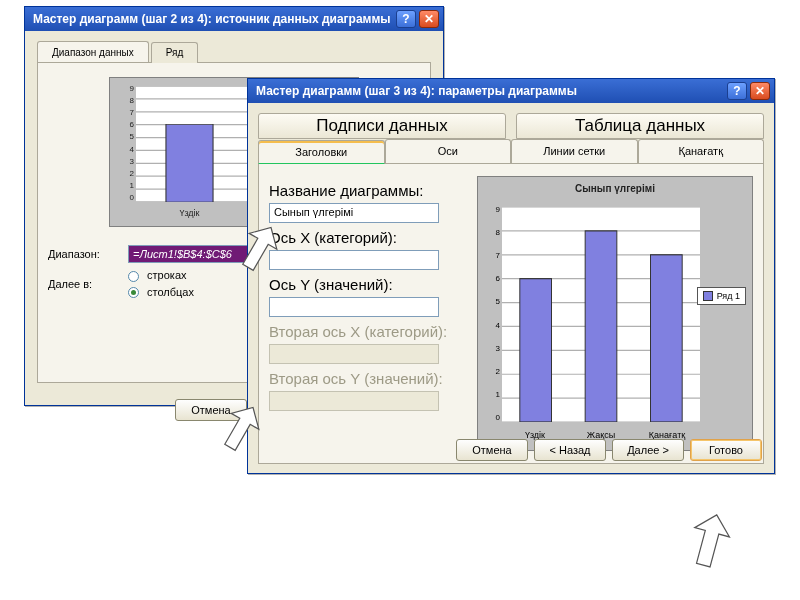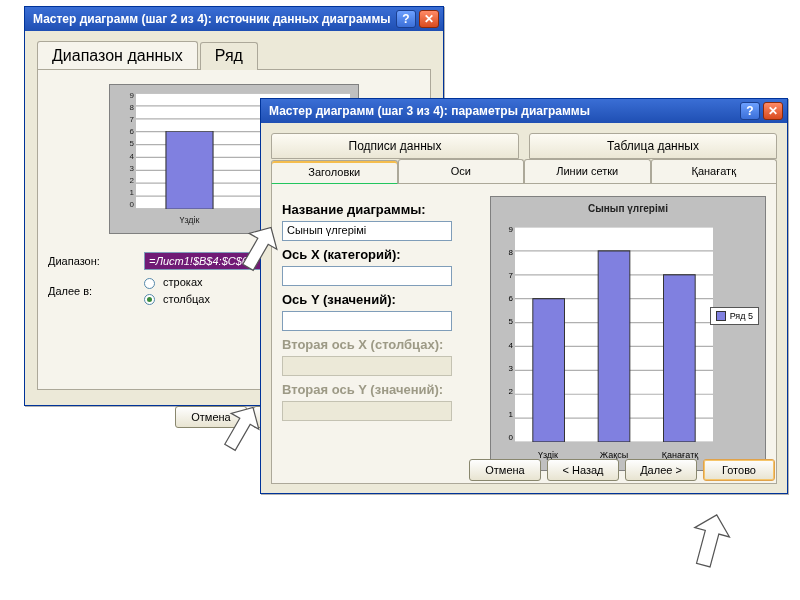--- a/index.html
+++ b/index.html
@@ -66,21 +66,21 @@
   .tabs { display:flex; border-bottom:1px solid #aca899; }
   .tab {
     padding: 4px 14px;
     background:#ece9d8;
     border:1px solid #aca899;
     border-bottom:none;
     border-radius:3px 3px 0 0;
     margin-right:2px;
     position:relative;
     top:1px;
-    font-size:16px;
+    font-size:10px;
   }
   .tab.active { background:#f6f4ec; top:0; padding-top:5px; }
   .tabpanel {
     border:1px solid #aca899;
     border-top:none;
     background:#f6f4ec;
     padding:10px;
   }
 
   
@@ -98,62 +98,62 @@
     background:#fff;
   }
   .plot .grid line { stroke:#b0b0b0; stroke-width:1; }
   .plot rect.bar { fill:#8080e0; stroke:#333; stroke-width:0.5; }
   .xlabels { position:absolute; left:26px; right:8px; bottom:8px; display:flex; }
   .xl { flex:1; text-align:center; font-size:9px; color:#222; }
   .ylabels { position:absolute; left:6px; top:6px; bottom:24px; width:18px;
              display:flex; flex-direction:column-reverse; justify-content:space-between;
              font-size:8px; color:#222; text-align:right; }
 
-  .formrow { display:flex; align-items:center; margin:6px 0;gap:16px; }
+  .formrow { display:flex; align-items:center; margin:6px 0; }
   .formrow label { width:80px; }
   .formrow .val {
     flex:0 0 200px; height:18px; border:1px solid #7f9db9; background:#fff;
     color:#003; padding:1px 4px; font-size:11px;
     display:flex; align-items:center;
   }
   .radio { width:11px;height:11px;border:1px solid #58a;border-radius:50%;
            display:inline-block;margin-right:5px;vertical-align:middle;background:#fff;position:relative;}
   .radio.on::after{content:"";position:absolute;left:2px;top:2px;width:5px;height:5px;background:#3a8a3a;border-radius:50%;}
 
   
-  #w2 { left:260px; top:78px; width:528px; height:396px;margin-top:20px; }
+  #w2 { left:247px; top:78px; width:528px; height:396px; }
   #w2 .toprow {
     display:flex; gap:10px; margin:10px 10px 0;
   }
   #w2 .toptab {
     flex:1; height:26px;
     border:1px solid #aca899; border-radius:3px 3px 0 0;
     background:linear-gradient(#fdfbf4,#ebe7d5);
     display:flex;align-items:center;justify-content:center;
-    font-size:12px;
+    font-size:17px;
   }
   #w2 .subtabs {
     display:flex; margin:0 10px; border-bottom:1px solid #aca899;
   }
   #w2 .subtab {
     flex:1; padding:5px 0; text-align:center;
     border:1px solid #aca899; border-bottom:none;
     background:#f6f4ec; font-size:11px;
     border-radius:3px 3px 0 0;
   }
   #w2 .subtab.active { background:#f6f4ec; border-bottom:1px solid #22c55e;
                        position:relative; top:1px; box-shadow:inset 0 2px 0 #f5bd4d; }
   #w2 .panel {
     margin:0 10px; border:1px solid #aca899; border-top:none;
     background:#f6f4ec; height:300px; position:relative;
     padding:12px 10px;
     display:flex;
   }
   #w2 .leftcol { width:200px; }
-  #w2 .leftcol .lbl { font-size:13px; margin-top:6px; display:block;font-weight:bold; }
+  #w2 .leftcol .lbl { font-size:15px; margin-top:6px; display:block; }
   #w2 .leftcol .lbl.dis { color:#9d9a86; }
   #w2 .leftcol .inp {
     width:170px; height:20px; border:1px solid #7f9db9; background:#fff;
     padding:2px 4px; font-size:11px; margin-top:4px;
   }
   #w2 .leftcol .inp.dis { background:#ece9d8; border-color:#c4c2b2; }
 
   #w2 .preview {
     flex:1; border:1px solid #808080; background:#c0c0c0;
     position:relative; margin-left:8px;
@@ -284,21 +284,21 @@
     <div class="leftcol">
       <span class="lbl">Название диаграммы:</span>
       <div class="inp">Сынып үлгерімі</div>
 
       <span class="lbl">Ось X (категорий):</span>
       <div class="inp"></div>
 
       <span class="lbl">Ось Y (значений):</span>
       <div class="inp"></div>
 
-      <span class="lbl dis">Вторая ось X (столбцах):</span>
+      <span class="lbl dis">Вторая ось X (категорий):</span>
       <div class="inp dis"></div>
 
       <span class="lbl dis">Вторая ось Y (значений):</span>
       <div class="inp dis"></div>
     </div>
 
     <div class="preview">
       <div class="ptitle">Сынып үлгерімі</div>
       <div class="yl2">
         <span>0</span>
@@ -331,21 +331,21 @@
           <rect fill="#8080e0" stroke="#333" stroke-width="0.5" x="75" width="16" y="20" height="70"></rect>
         </svg>
       </div>
       <div class="xl2">
         <span>Үздік</span>
         <span>Жақсы</span>
         <span>Қанағатқ</span>
       </div>
       <div class="legend">
         <span class="sw"></span>
-        <span>Ряд 5</span>
+        <span>Ряд 1</span>
       </div>
     </div>
   </div>
 
   <div class="btnrow">
     <div class="btn">Отмена</div>
     <div class="btn">&lt; Назад</div>
     <div class="btn">Далее &gt;</div>
     <div class="btn hot">Готово</div>
   </div>

